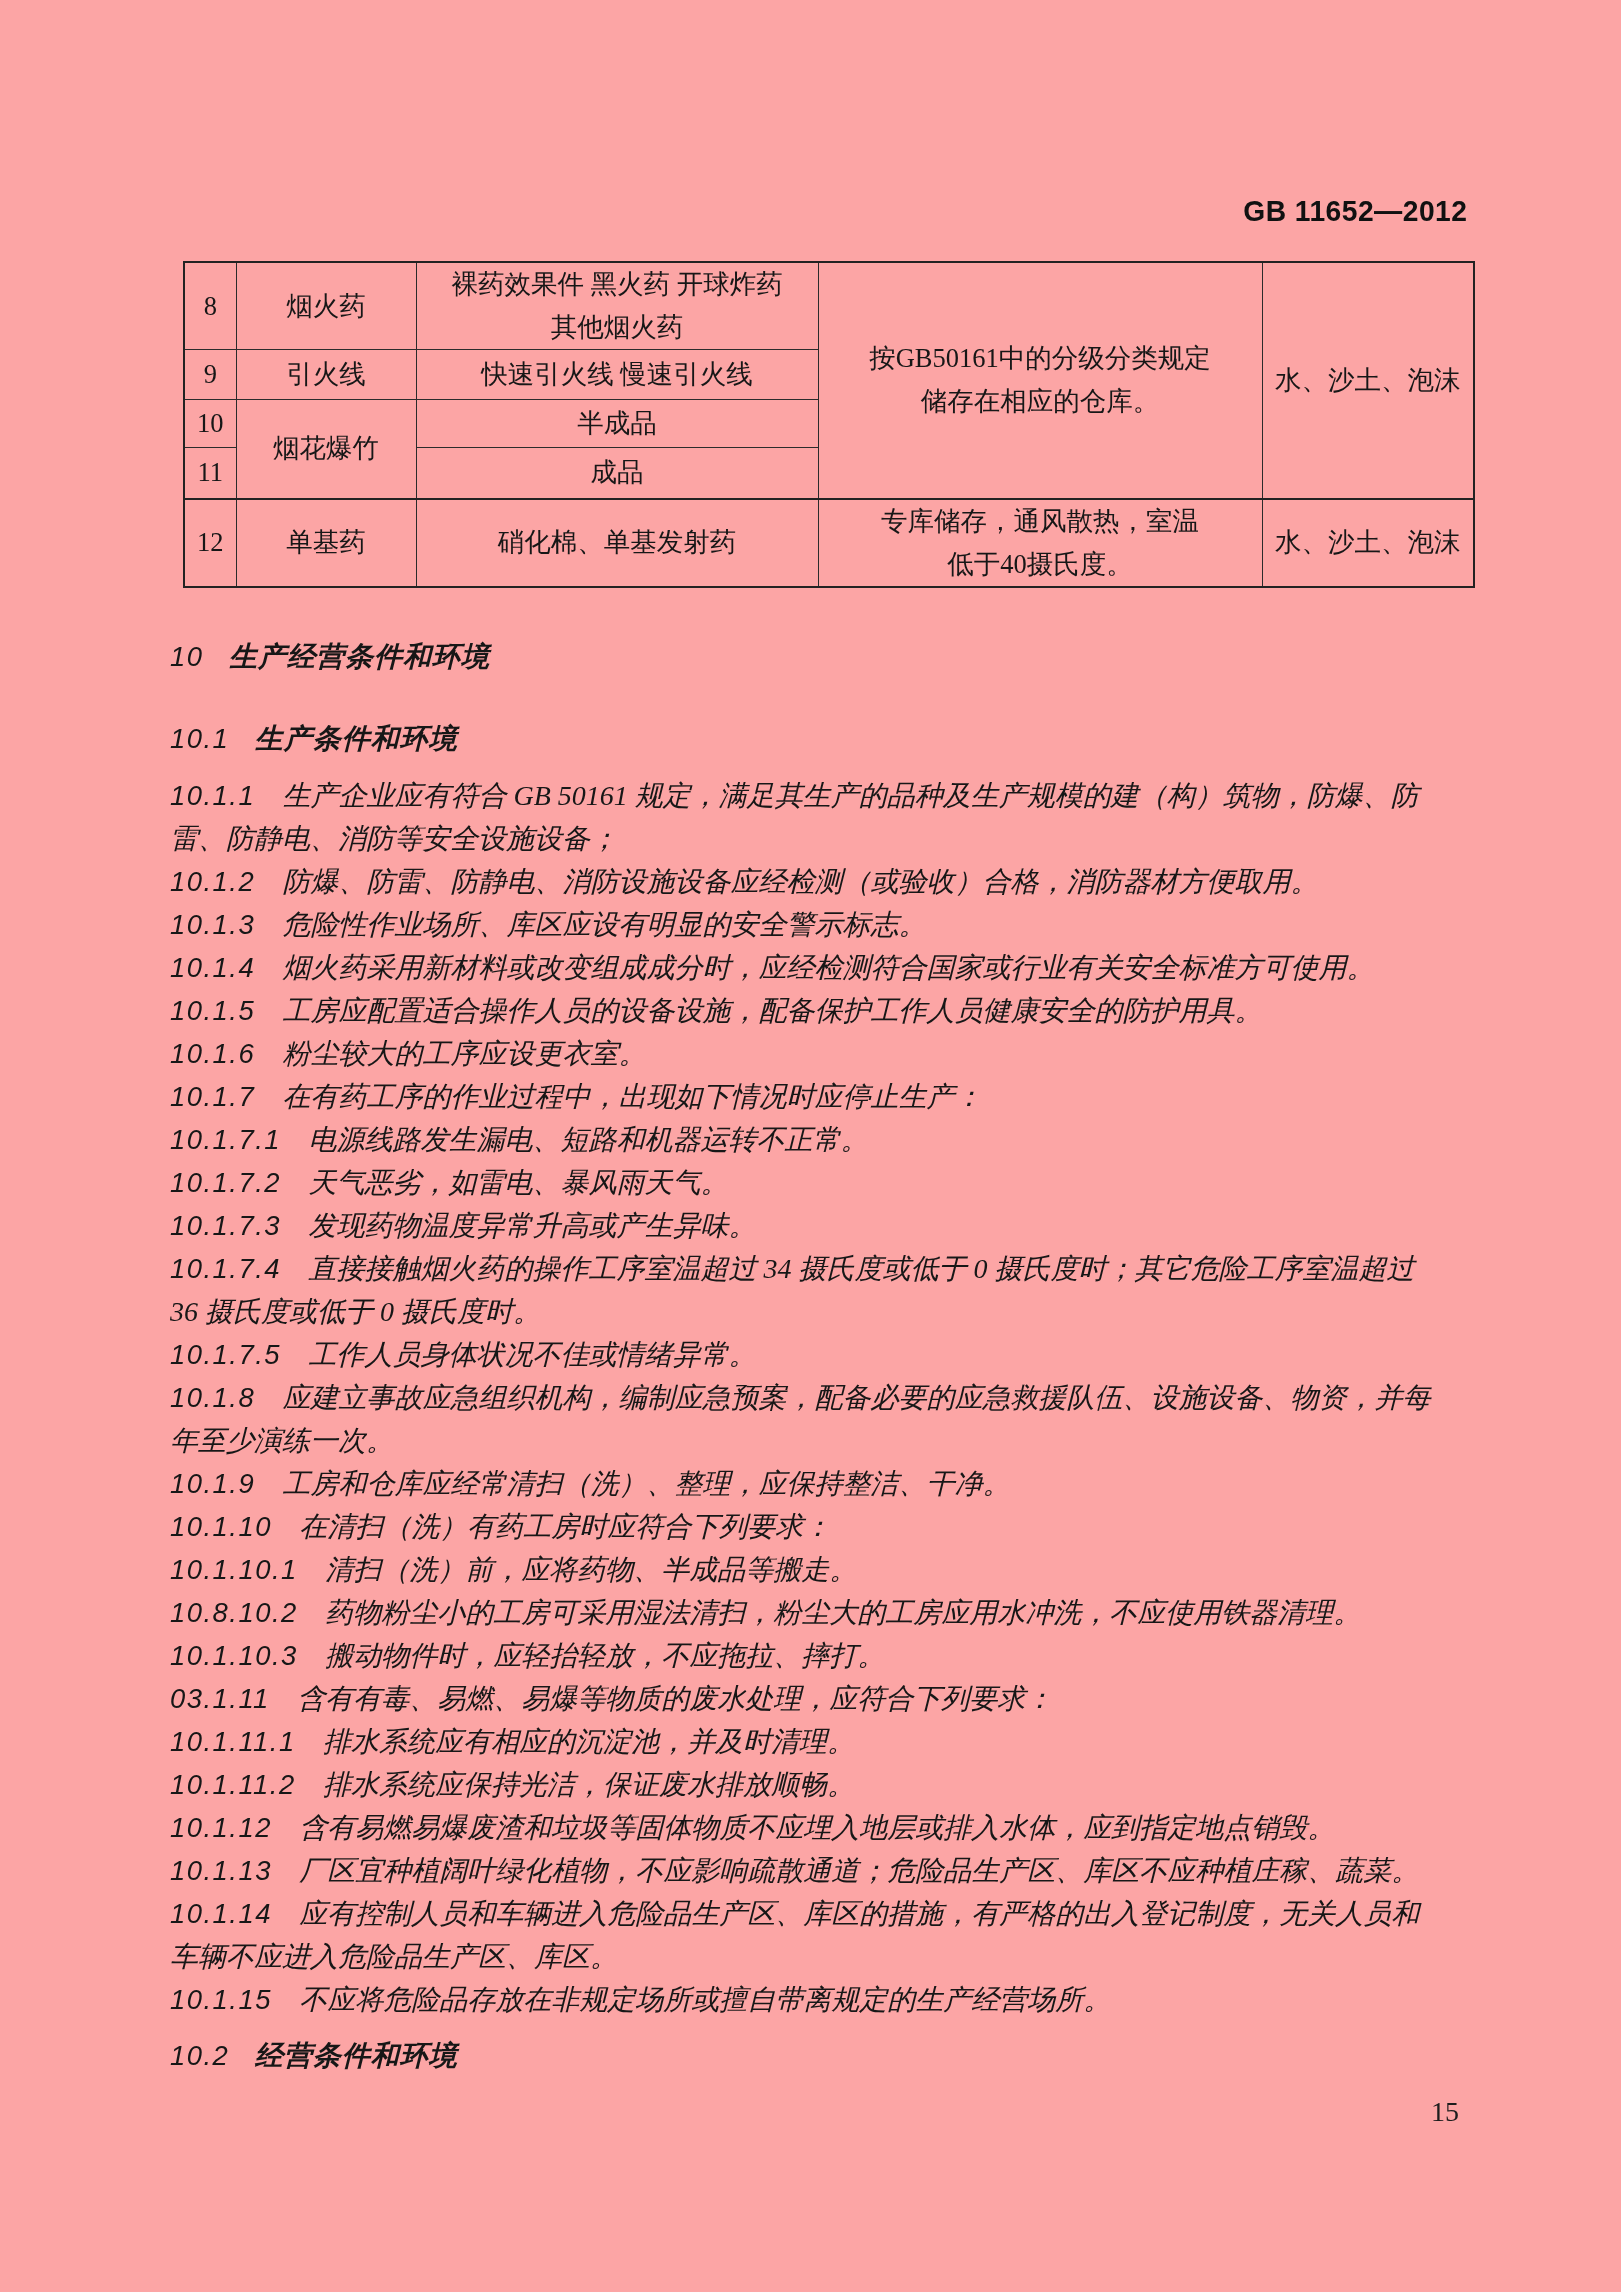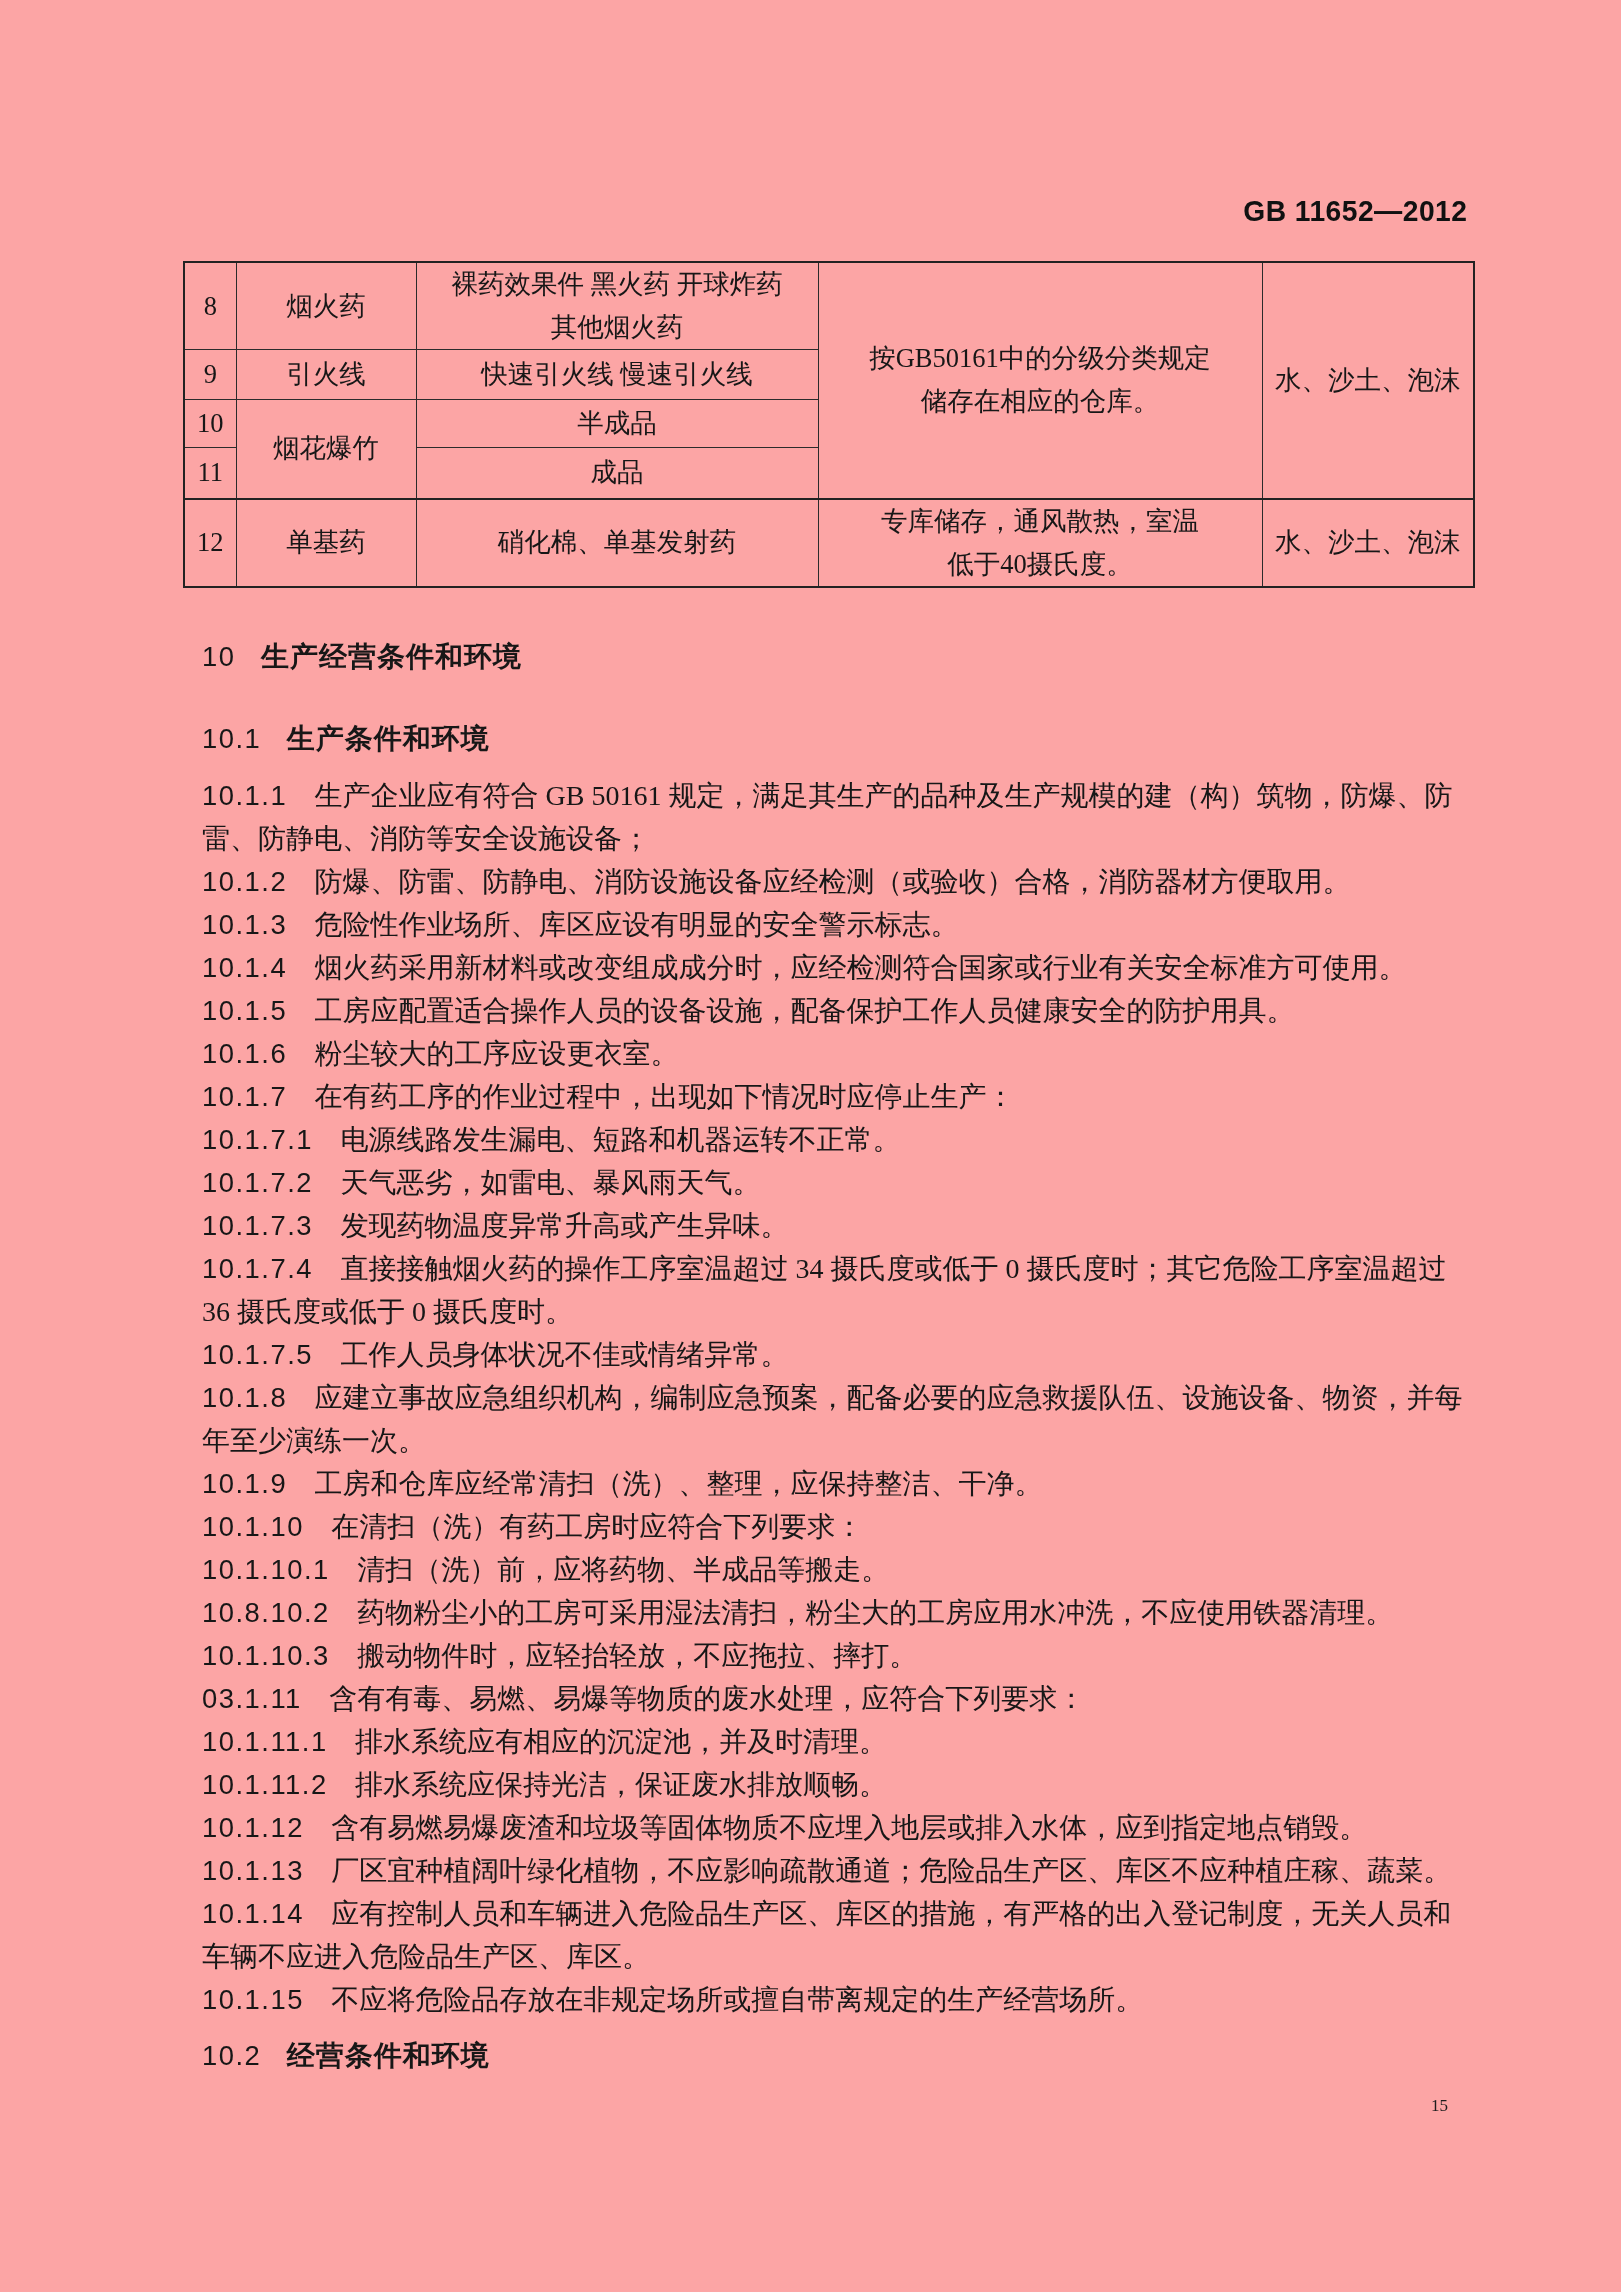--- a/index.html
+++ b/index.html
@@ -50,27 +50,28 @@
     padding:0 5.9px;
     line-height:43px;
     white-space:pre-wrap;
   }
   table.gbtable tr.row-strong td{
     border-top:2.5px solid #222;
   }
   
   .doc-body{
     position:absolute;
-    left:202px;
+    left:170px;
     top:635px;
     width:1286px;
     font-family:"Liberation Serif","DejaVu Serif",serif;
     font-size:28px;
     line-height:43px;
     color:#171717;
+    font-style:italic;
   }
   .doc-body .para{margin:0;}
   .doc-body .p-h1{margin:0 0 39px 0;}
   .doc-body .p-h2{margin:0 0 13.7px 0;}
   .doc-body .p-h2-last{margin:13.7px 0 0 0;}
   .cnum{
     font-family:"Liberation Sans","DejaVu Sans",sans-serif;
     font-size:27.4px;
     letter-spacing:1.5px;
     margin-right:27.4px;
@@ -82,21 +83,21 @@
     font-weight:600;
     letter-spacing:1px;
   }
   .ptext{white-space:pre;}
   
   .page-number{
     position:absolute;
     left:1431px;
     top:2096px;
     font-family:"Liberation Serif","DejaVu Serif",serif;
-    font-size:17px;
+    font-size:28px;
     color:#1d1d1d;
   }
 </style>
 </head>
 <body>
 
 <div class="page">
 
   <div class="gb-header">GB 11652—2012</div>
 

